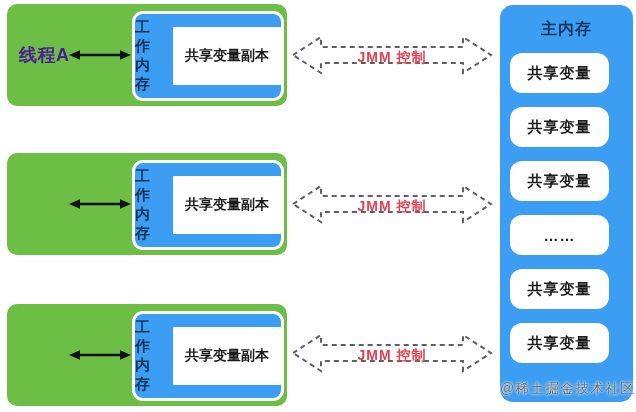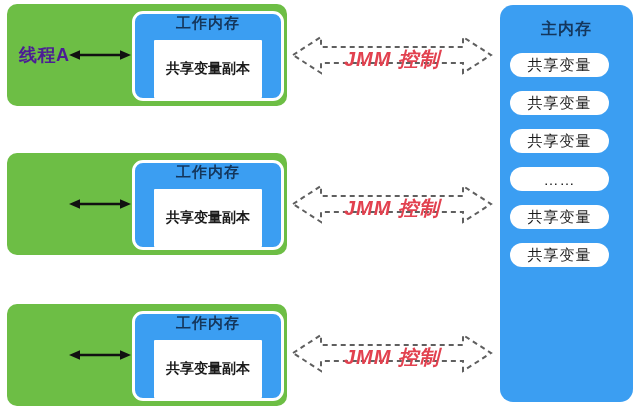--- a/index.html
+++ b/index.html
@@ -18,49 +18,49 @@
     position:absolute;left:12px;top:50%;transform:translateY(-50%);
     font-size:18px;font-weight:bold;color:#4c1d95;letter-spacing:.5px;
   }
   .thread .h-arrow{
     position:absolute;left:62px;top:50%;transform:translateY(-50%);
     width:62px;height:14px;
   }
   .wm{
     position:absolute;left:125px;top:7px;width:152px;height:90px;box-sizing:border-box;
     background:var(--blue,#3b9ef2);border:3px solid #ffffff;border-radius:11px;
-    display:flex;flex-direction:column;align-items:center;justify-content:center;gap:7px;
+    display:flex;flex-direction:row;align-items:center;justify-content:center;gap:7px;
   }
   .wm-title{font-size:15px;font-weight:bold;color:var(--navy,#14365c);letter-spacing:1px;}
   .pill{
     background:#ffffff;border-radius:1px;padding:20px 12px;
     font-size:14px;font-weight:bold;color:#1b1b1b;white-space:nowrap;
   }
 
   
   .jmm{position:absolute;left:291px;width:202px;height:44px;}
   .jmm svg{position:absolute;left:0;top:0;width:202px;height:44px;}
   .jmm-label{
     position:absolute;left:50%;top:50%;transform:translate(-50%,-34%);
-    color:var(--red,#e2414f);font-size:20px;font-weight:bold;white-space:nowrap;letter-spacing:1px;font-style:italic;
+    color:var(--red,#e2414f);font-size:14px;font-weight:bold;white-space:nowrap;letter-spacing:1px;
   }
 
   
   .main-memory{
     position:absolute;left:500px;top:5px;width:133px;height:397px;
     background:var(--blue,#3b9ef2);border-radius:13px;box-sizing:border-box;
   }
   .mm-title{
     height:48px;display:flex;align-items:center;justify-content:center;
     font-size:16px;font-weight:bold;color:var(--navy,#14365c);letter-spacing:1px;
   }
   .slot{
-    margin:0 24px 14px 10px;height:24px;background:#ffffff;border-radius:12px;
+    margin:0 24px 14px 10px;height:40px;background:#ffffff;border-radius:12px;
     display:flex;align-items:center;justify-content:center;
-    font-size:15px;font-weight:normal;color:#1b1b1b;letter-spacing:1px;
+    font-size:15px;font-weight:bold;color:#1b1b1b;letter-spacing:1px;
   }
   .watermark{
     position:absolute;left:0;right:0;bottom:4px;text-align:center;
     font-size:14px;color:#6f6f6f;letter-spacing:1px;
     text-shadow:0 0 3px rgba(255,255,255,.95), 0 0 1px rgba(255,255,255,.9);
     white-space:nowrap;
   }
 </style>
 </head>
 <body>
@@ -126,15 +126,16 @@
   </div>
 
   <div class="main-memory">
     <div class="mm-title">主内存</div>
     <div class="slot">共享变量</div>
     <div class="slot">共享变量</div>
     <div class="slot">共享变量</div>
     <div class="slot">……</div>
     <div class="slot">共享变量</div>
     <div class="slot">共享变量</div>
+    <div class="watermark">@稀土掘金技术社区</div>
   </div>
 
 </div>
 
 </body></html>

